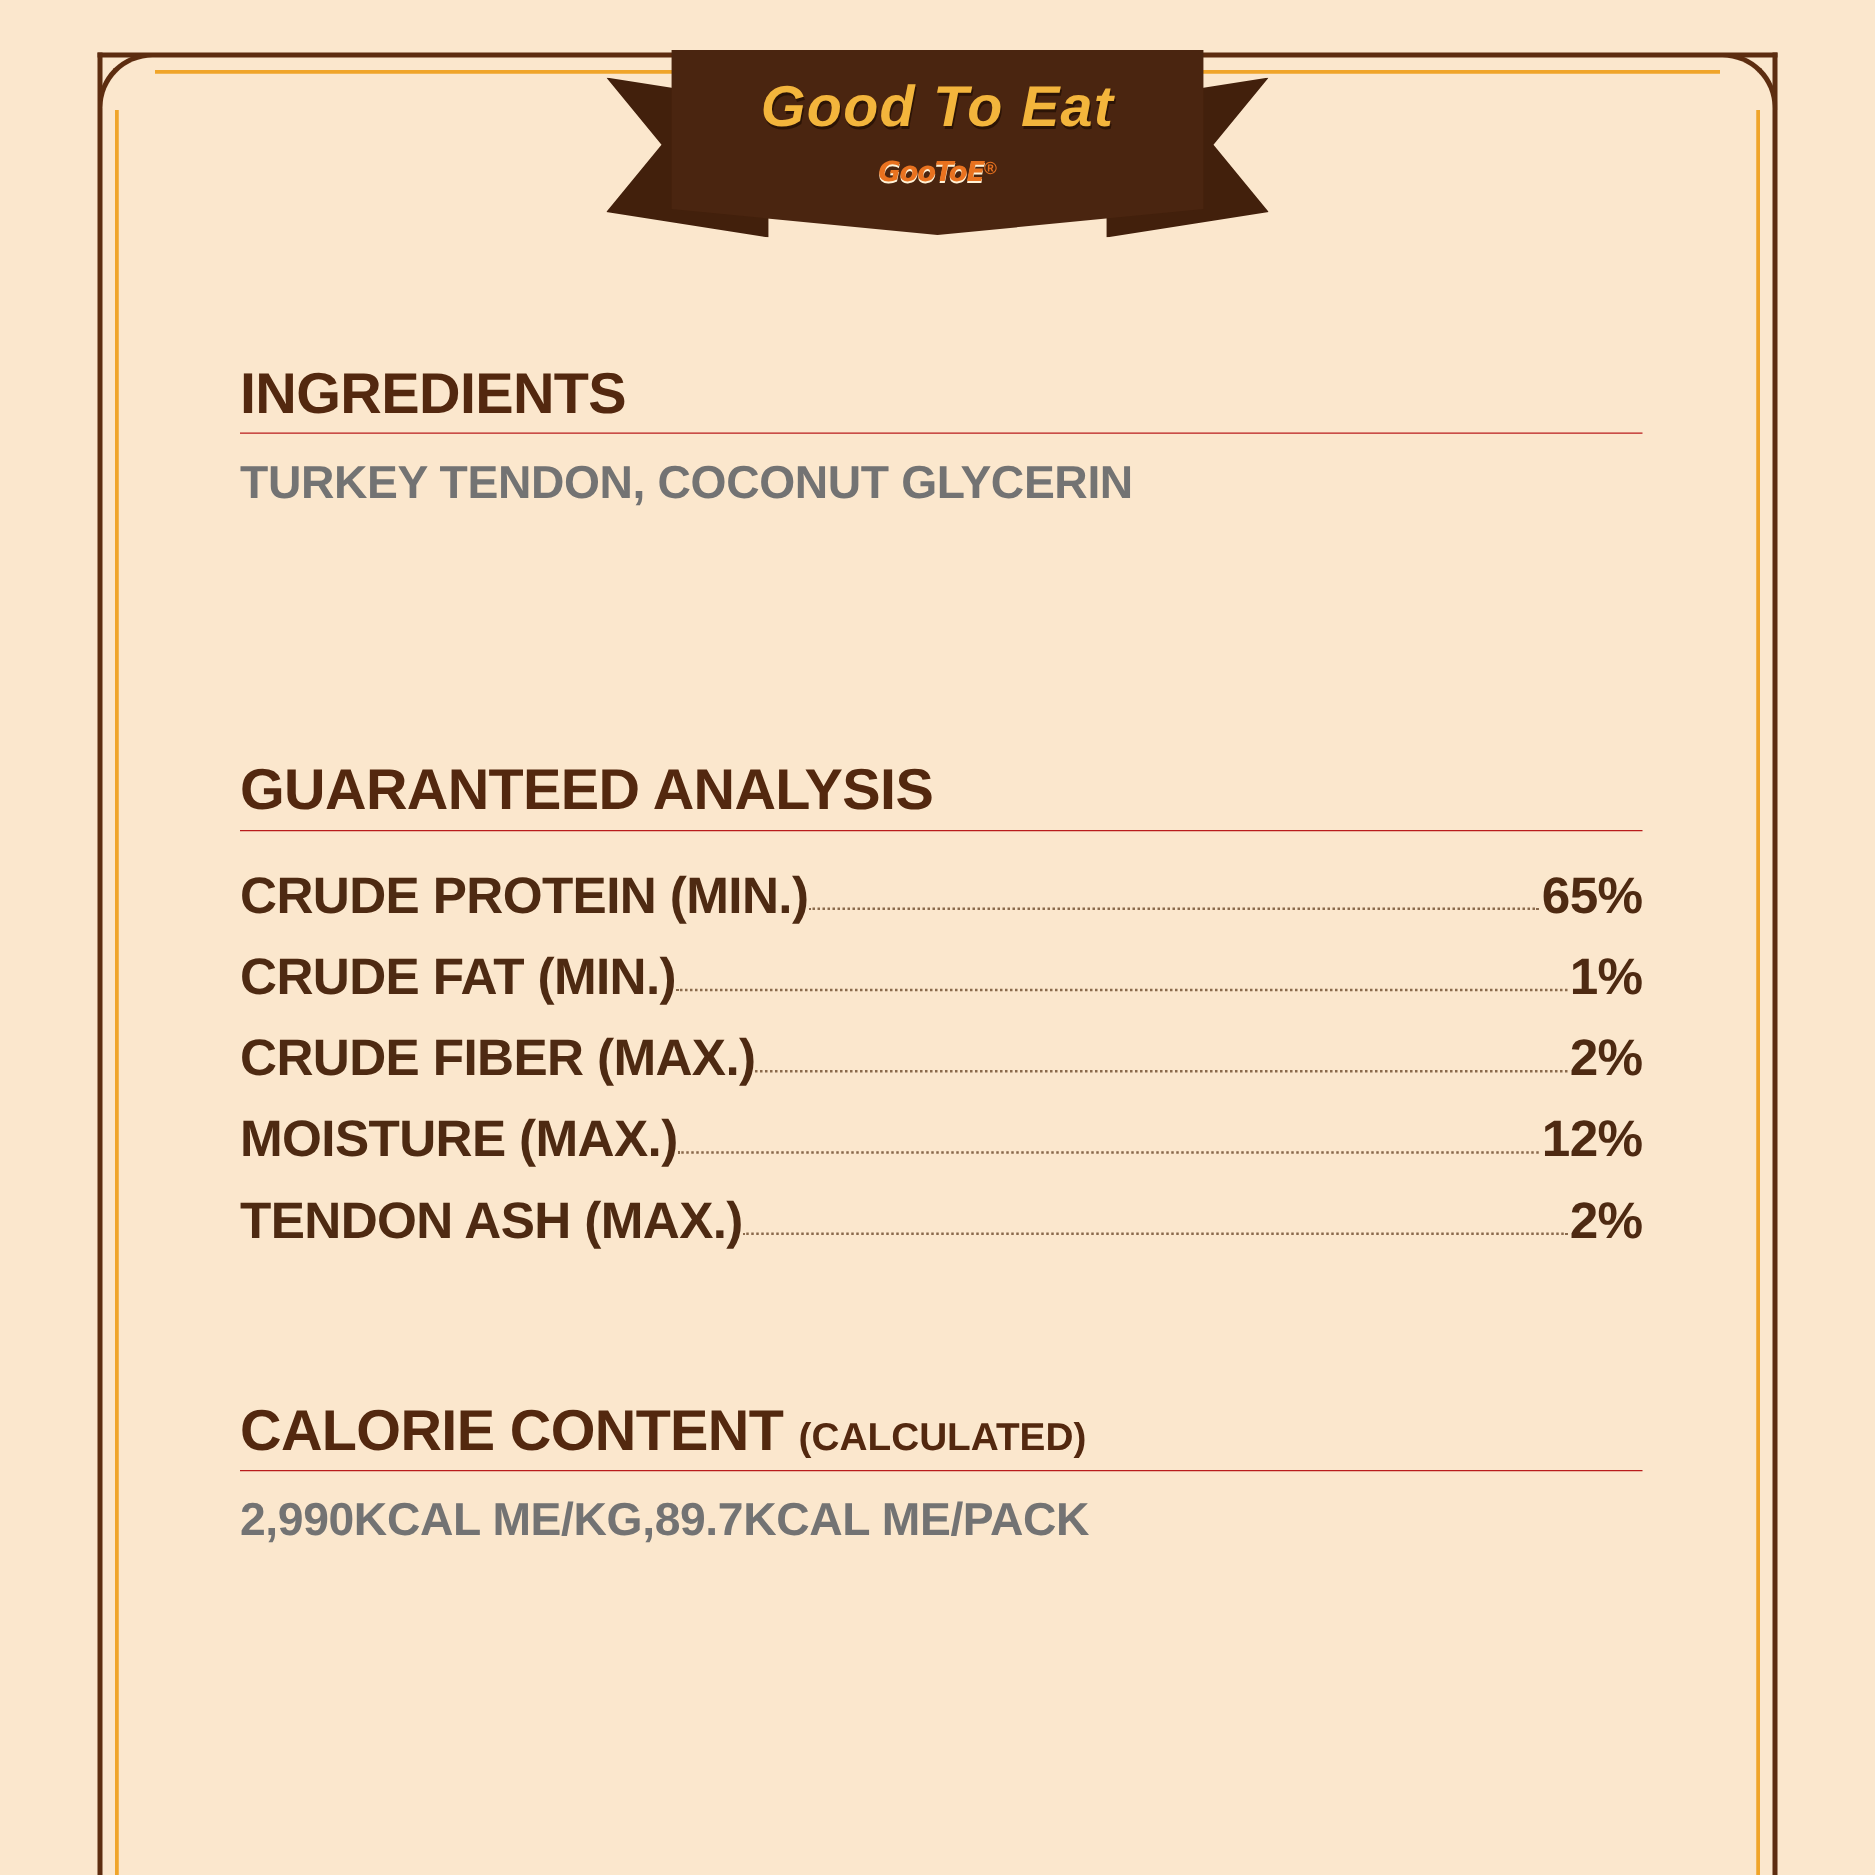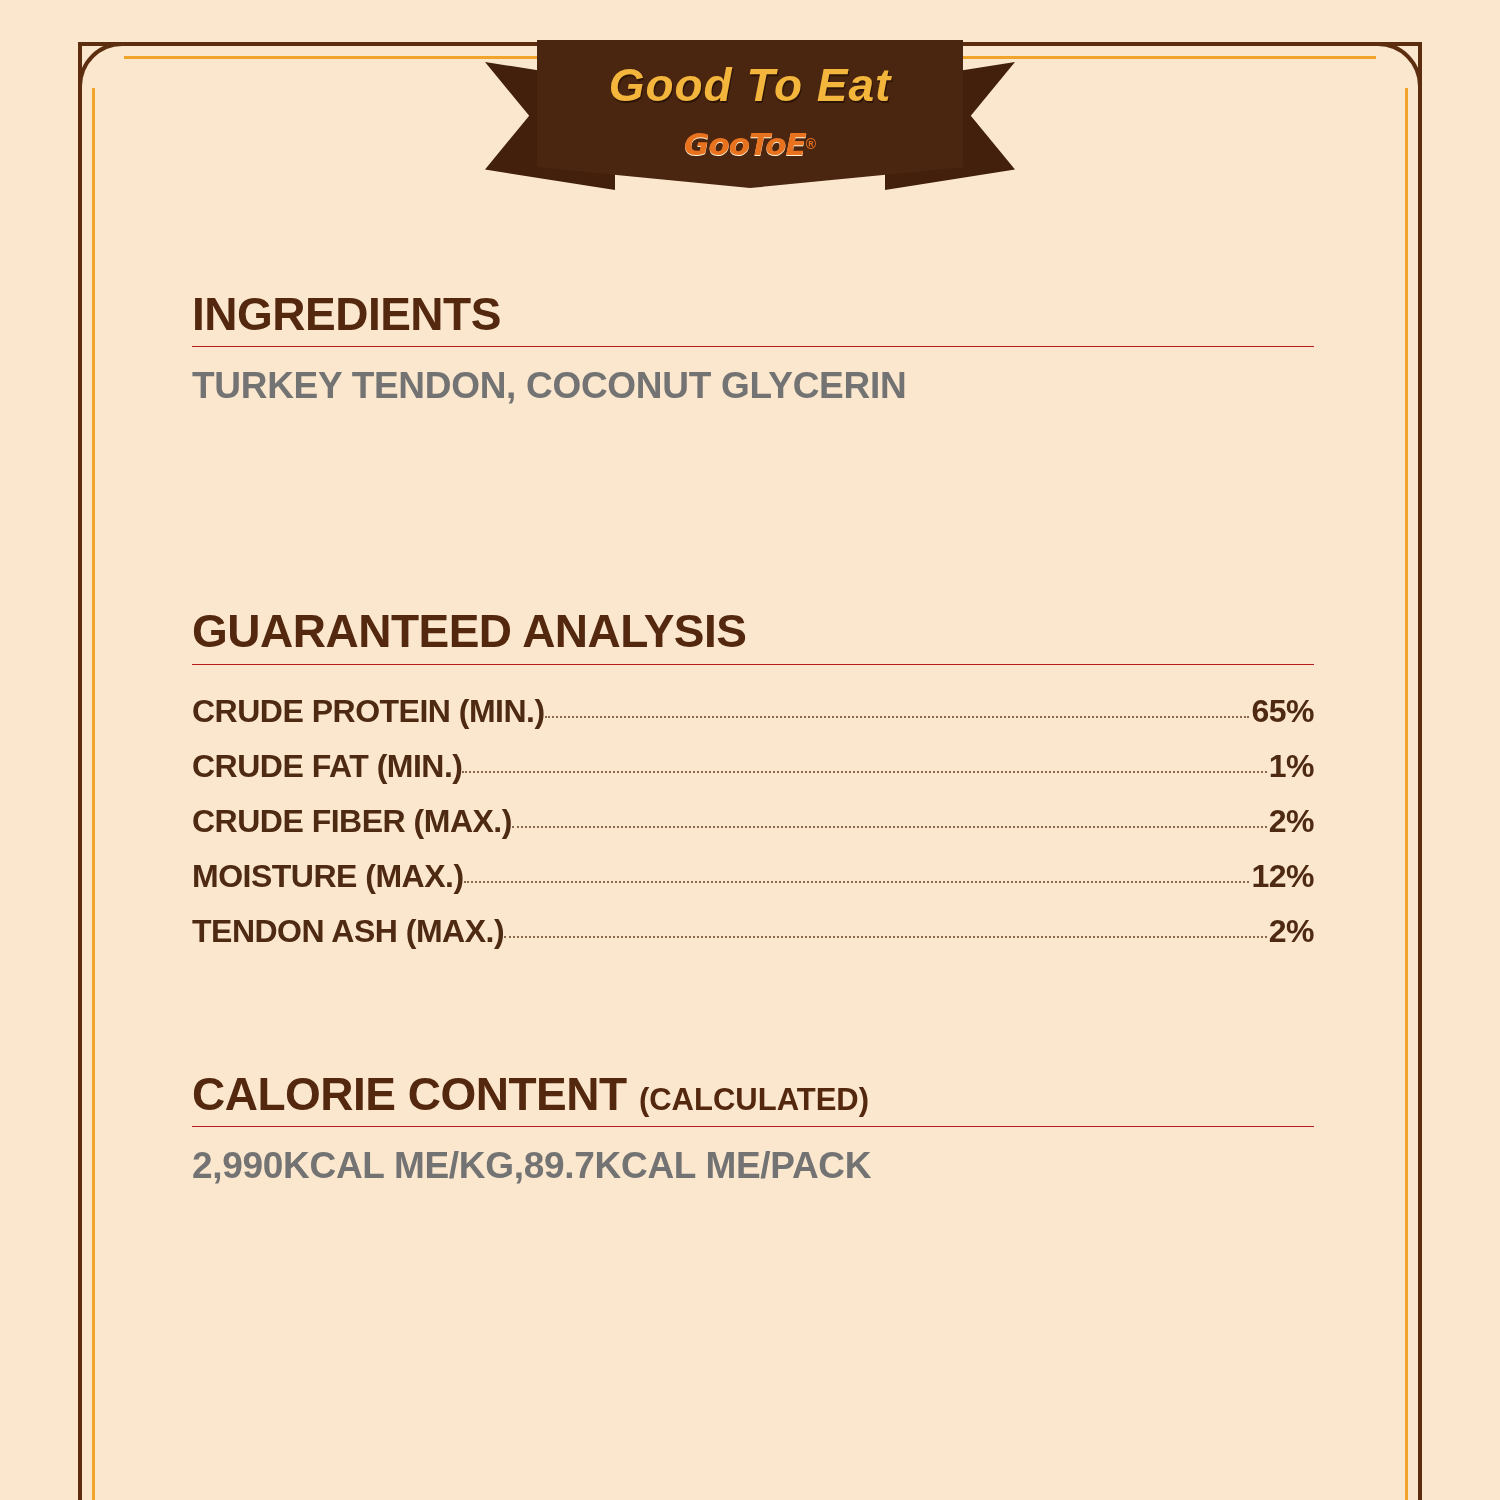--- a/index.html
+++ b/index.html
@@ -124,21 +124,21 @@
     left: 0;
     right: 0;
     top: 86px;
     text-align: center;
   }
   .brand-mark .mark-text {
     display: inline-block;
     font-family: "DejaVu Sans", sans-serif;
     font-weight: bold;
     font-style: italic;
-    font-size: 31px;
+    font-size: 22px;
     color: #e9721f;
     letter-spacing: -1px;
     text-shadow: 0 1px 0 #fff3d8;
   }
   .brand-mark .reg {
     font-size: 14px;
     vertical-align: super;
     color: #e9721f;
     font-style: normal;
     font-weight: bold;
@@ -181,21 +181,21 @@
   .spacer-b { height: 120px; }
 
   
   .ga-rows { padding-top: 10px; }
   .ga-row {
     display: flex;
     align-items: flex-end;
     font-family: "Liberation Sans", sans-serif;
     font-weight: bold;
     color: #4e2a12;
-    font-size: 32px;
+    font-size: 41px;
     letter-spacing: -0.5px;
     margin-top: 18px;
   }
   .ga-label { white-space: nowrap; }
   .ga-dots {
     flex: 1 1 auto;
     border-bottom: 2px dotted #8a6a4c;
     margin: 0 0 12px 0;
     height: 1px;
   }

